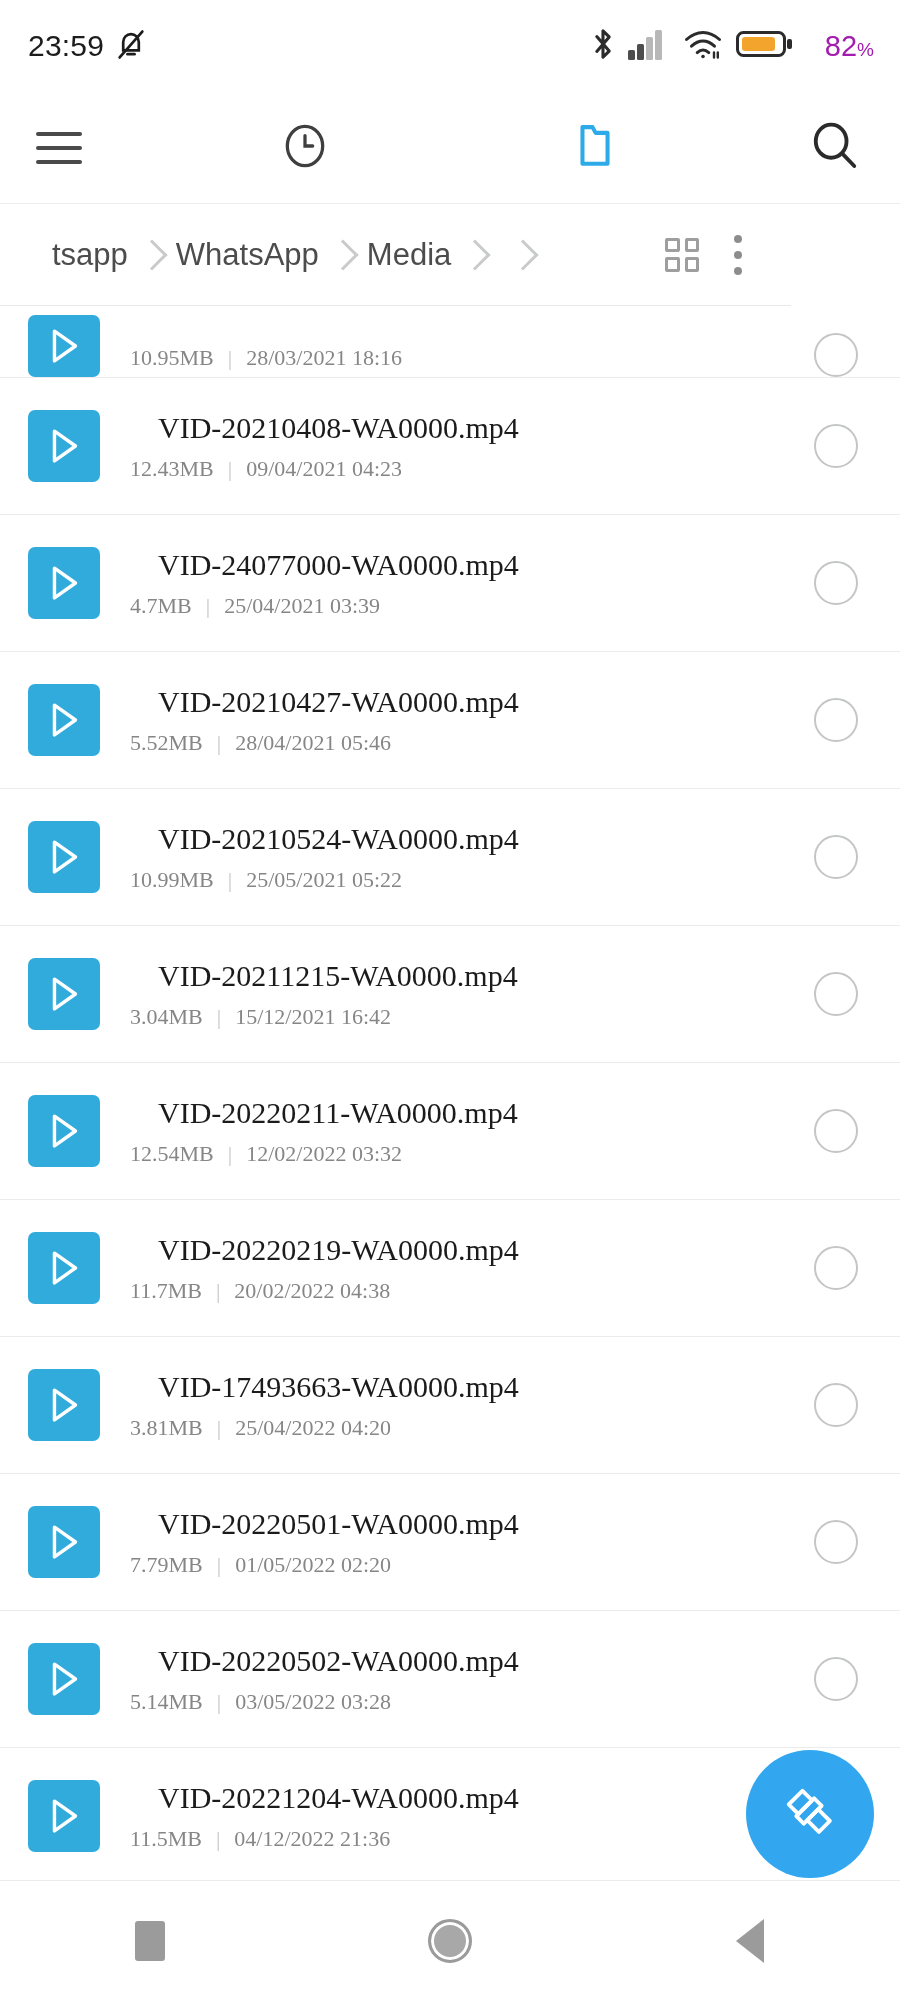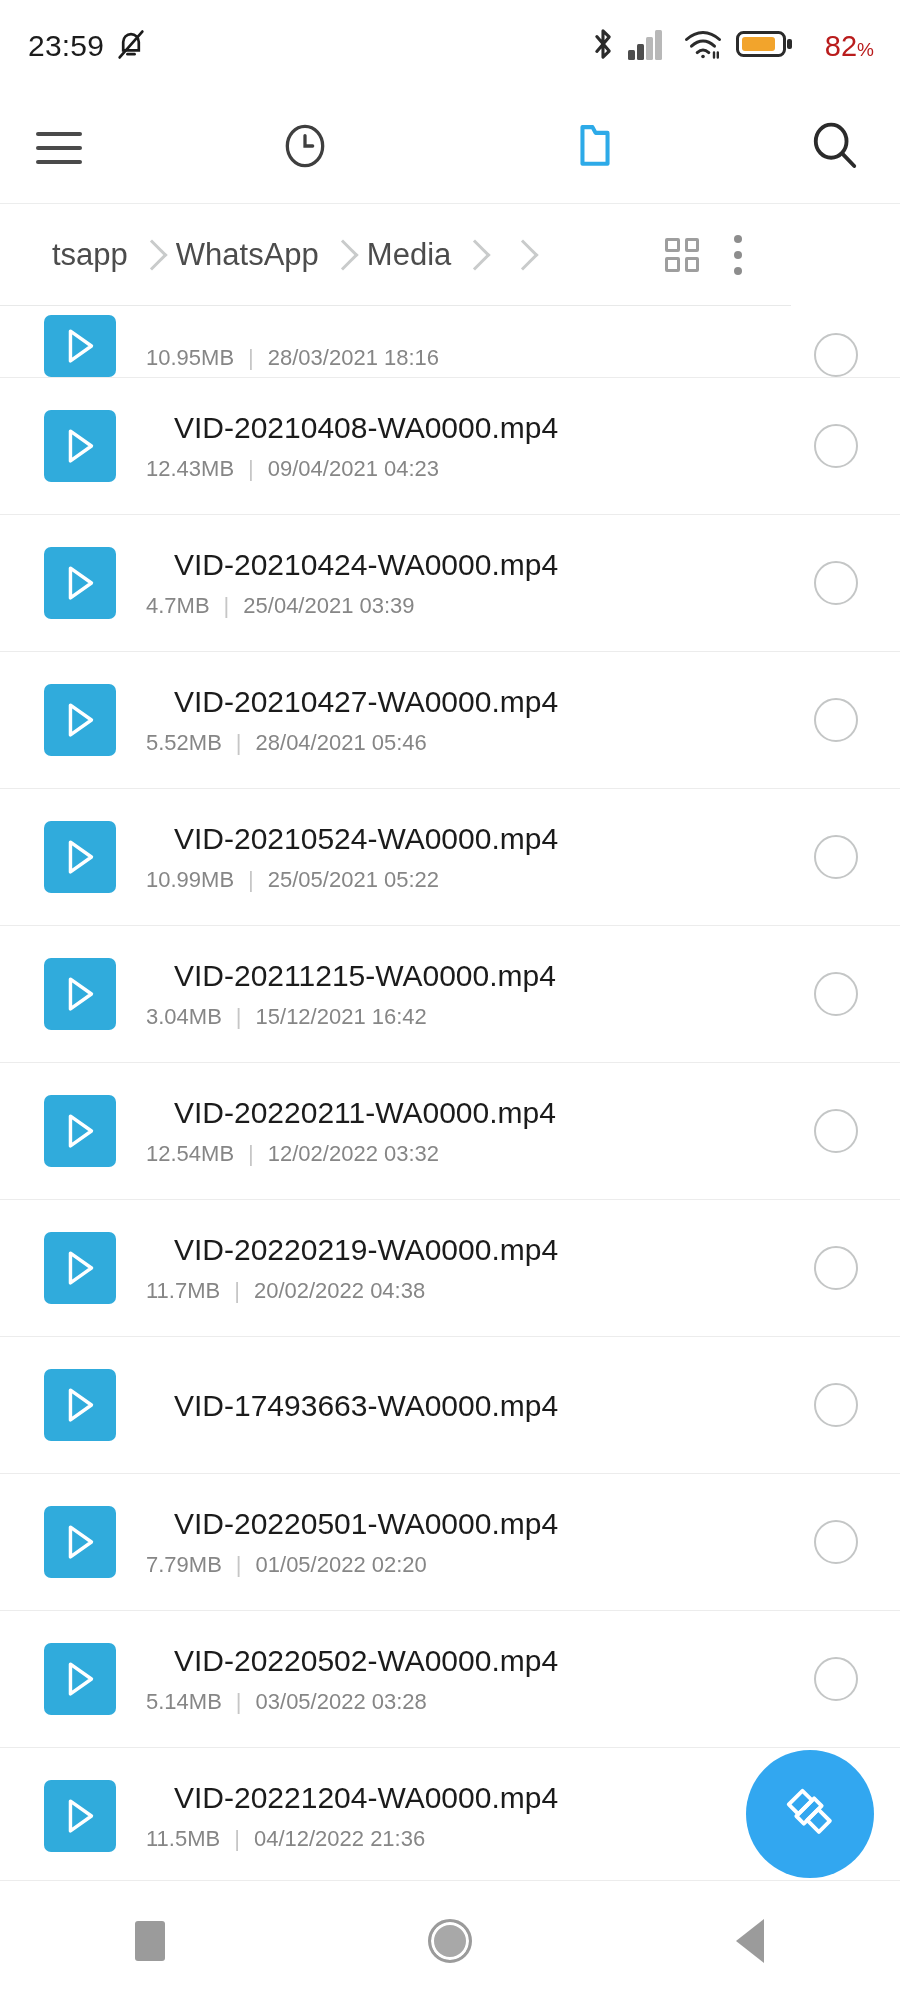--- a/index.html
+++ b/index.html
@@ -13,21 +13,21 @@
 
   
   .statusbar {
     position: absolute; top: 0; left: 0; width: 900px; height: 92px;
     display: flex; align-items: center; justify-content: space-between;
     padding: 0 26px 0 28px;
   }
   .sb-left { display: flex; align-items: center; gap: 10px; }
   .sb-clock { font-size: 30px; color: #1c1c1c; letter-spacing: .2px; }
   .sb-right { display: flex; align-items: center; gap: 13px; }
-  .sb-battery-text { font-size: 29px; color: #b91c1c; margin-left: 18px; }
+  .sb-battery-text { font-size: 29px; color: #a21caf; margin-left: 18px; }
   .sb-battery-text .pct { font-size: 19px; vertical-align: baseline; }
 
   
   .toolbar {
     position: absolute; top: 92px; left: 0; width: 900px; height: 112px;
     display: flex; align-items: center;
     border-bottom: 1px solid #eceded;
   }
   .tb-btn {
     flex: 1 1 0; height: 112px;
@@ -62,22 +62,23 @@
   .dots { width: 10px; display: flex; flex-direction: column; gap: 8px; align-items: center; margin-right: 22px; cursor: pointer; flex: 0 0 auto; }
   .dots i { width: 8px; height: 8px; border-radius: 50%; background: #8d8d8d; display: block; }
 
   
   .filelist {
     position: absolute; top: 306px; left: 0; width: 900px; height: 1574px;
     overflow: hidden; background: #fff;
   }
   .row {
     position: relative; display: flex; align-items: center;
-    height: 137px; padding: 0 0 0 44px;
+    height: 137px; padding: 0 0 0 28px;
     border-bottom: 1px solid #ececec;
+    font-family: Liberation Serif, serif;
   }
   .row.partial { height: 72px; align-items: flex-end; border-bottom: 1px solid #ececec; }
   .vid-icon {
     flex: 0 0 auto; width: 72px; height: 72px; border-radius: 7px;
     background: #30ABDC; display: flex; align-items: center; justify-content: center;
   }
   .row.partial .vid-icon { height: 62px; border-radius: 7px 7px 7px 7px; margin-bottom: 0; }
   .play-outline { position: relative; width: 40px; height: 42px; }
   .play-outline svg { display: block; }
   .row-text { flex: 1 1 auto; min-width: 0; padding-left: 30px; }
@@ -246,21 +247,21 @@
       </div>
       <div class="row">
         <div class="vid-icon">
           <span class="play-outline">
             <svg width="40" height="42" viewBox="0 0 20 22" fill="none" stroke="#ffffff" stroke-width="1.8" stroke-linejoin="round">
               <path d="M5 3.2 16 11 5 18.8z"></path>
             </svg>
           </span>
         </div>
         <div class="row-text">
-          <div class="fname">VID-20210424-WA0000.mp4</div>
+          <div class="fname">VID-24077000-WA0000.mp4</div>
           <div class="fmeta"><span>4.7MB</span><span class="sep">|</span><span>25/04/2021 03:39</span></div>
         </div>
         <div class="radio"></div>
       </div>
       <div class="row">
         <div class="vid-icon">
           <span class="play-outline">
             <svg width="40" height="42" viewBox="0 0 20 22" fill="none" stroke="#ffffff" stroke-width="1.8" stroke-linejoin="round">
               <path d="M5 3.2 16 11 5 18.8z"></path>
             </svg>
@@ -331,20 +332,21 @@
       <div class="row">
         <div class="vid-icon">
           <span class="play-outline">
             <svg width="40" height="42" viewBox="0 0 20 22" fill="none" stroke="#ffffff" stroke-width="1.8" stroke-linejoin="round">
               <path d="M5 3.2 16 11 5 18.8z"></path>
             </svg>
           </span>
         </div>
         <div class="row-text">
           <div class="fname">VID-17493663-WA0000.mp4</div>
+          <div class="fmeta"><span>3.81MB</span><span class="sep">|</span><span>25/04/2022 04:20</span></div>
         </div>
         <div class="radio"></div>
       </div>
       <div class="row">
         <div class="vid-icon">
           <span class="play-outline">
             <svg width="40" height="42" viewBox="0 0 20 22" fill="none" stroke="#ffffff" stroke-width="1.8" stroke-linejoin="round">
               <path d="M5 3.2 16 11 5 18.8z"></path>
             </svg>
           </span>

